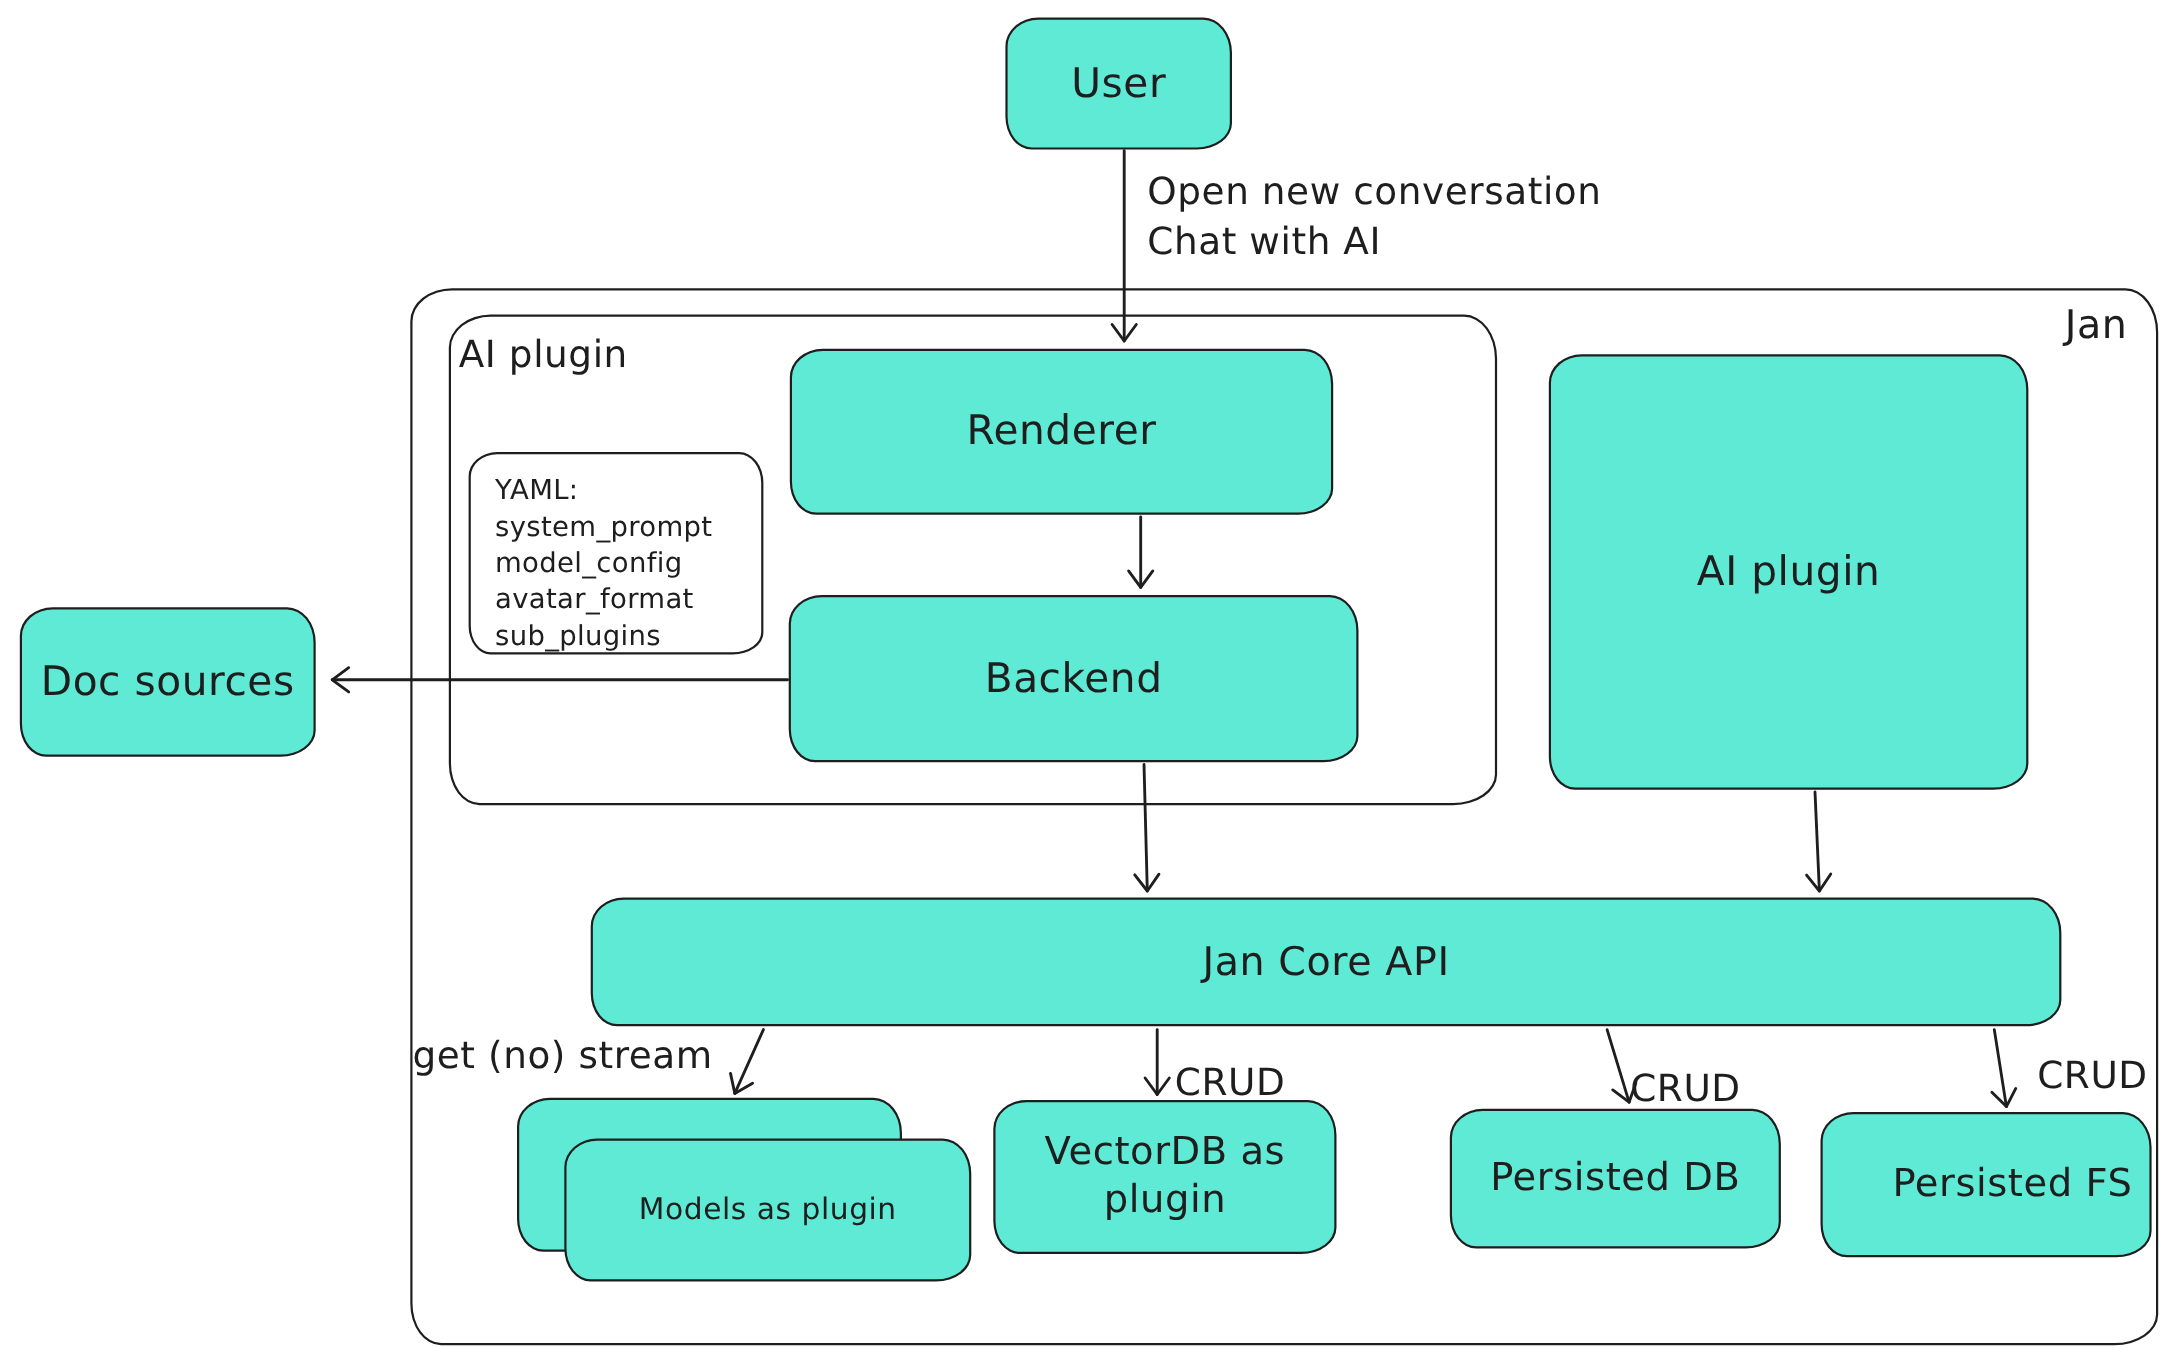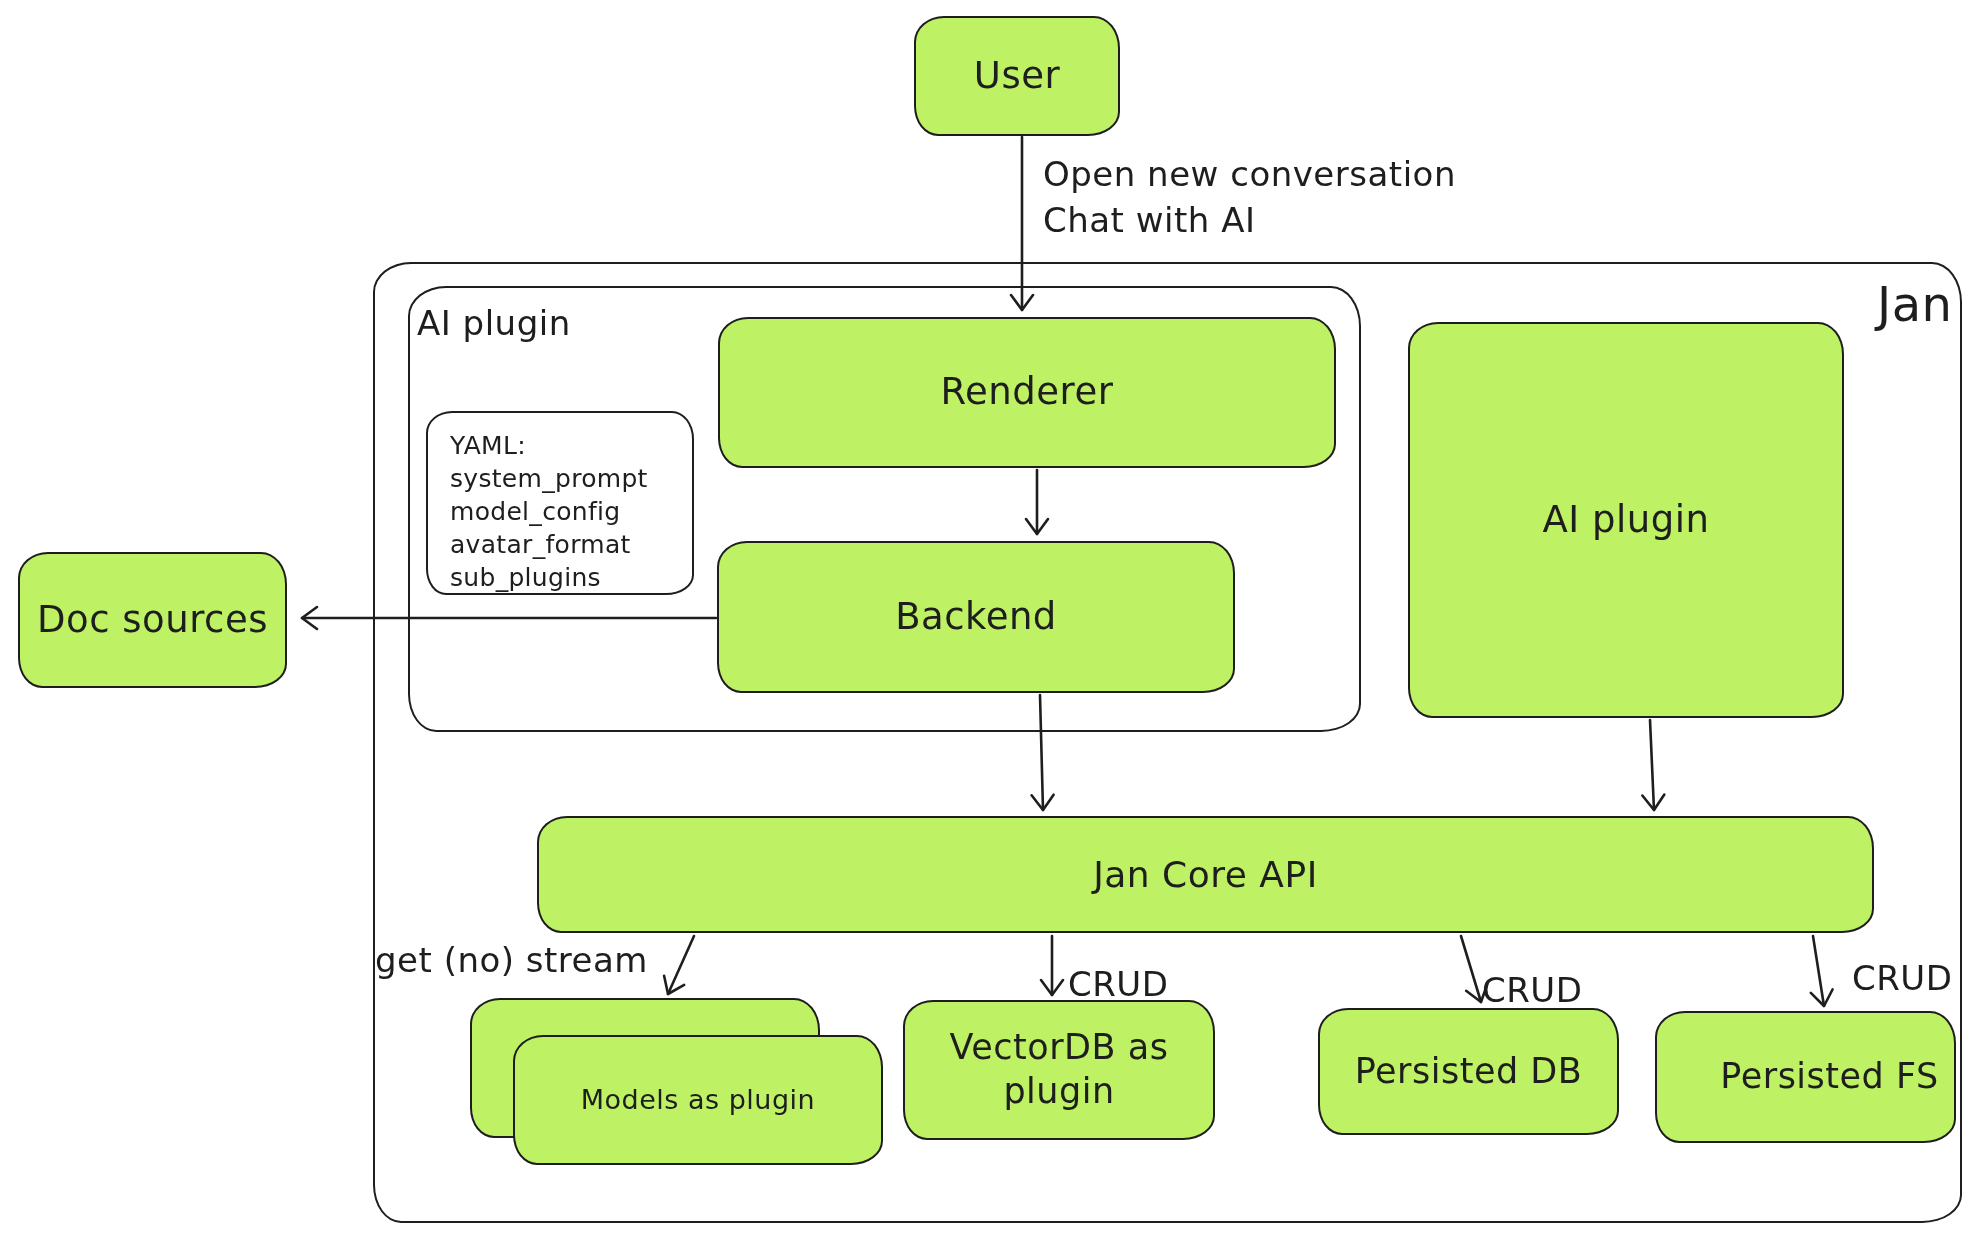--- a/index.html
+++ b/index.html
@@ -3,21 +3,21 @@
 <meta charset="utf-8">
 <style>
   * { margin: 0; padding: 0; box-sizing: border-box; }
   html, body { width: 1981px; height: 1246px; background: #ffffff; overflow: hidden; }
   body { font-family: "DejaVu Sans", sans-serif; color: #1e1e1e; }
   #canvas { position: relative; width: 1981px; height: 1246px; background: #ffffff; }
 
   .node {
     position: absolute;
     border: 2.6px solid #1e1e1e;
-    background: #bef264;
+    background: #5eead4;
     display: flex;
     align-items: center;
     justify-content: center;
     text-align: center;
     border-radius: 30px 26px 32px 24px / 26px 32px 24px 30px;
     font-size: 37px;
     letter-spacing: 0.5px;
     line-height: 1.25;
   }
   .container-node {
@@ -46,35 +46,35 @@
   svg.edges { position: absolute; left: 0; top: 0; width: 1981px; height: 1246px; pointer-events: none; }
   svg.edges path, svg.edges line { stroke: #1e1e1e; stroke-width: 2.6; fill: none; stroke-linecap: round; }
   .pad-wrap { padding: 0 18px; }
 </style>
 </head>
 <body>
 
 <div id="canvas">
 
   <div class="node container-node" style="left:373px; top:262px; width:1589px; height:961px;"></div>
-  <div class="label" style="left:1877px; top:272px; font-size:48px;">Jan</div>
+  <div class="label" style="left:1877px; top:272px; font-size:36px;">Jan</div>
 
   <div class="node container-node" style="left:408px; top:286px; width:953px; height:446px;"></div>
   <div class="label" style="left:417px; top:301px;">AI plugin</div>
 
   <div class="node" style="left:914px; top:16px; width:206px; height:120px;">
     <span>User</span>
   </div>
 
   <div class="label" style="left:1043px; top:152px;">
     <div>Open new conversation</div>
     <div>Chat with AI</div>
   </div>
 
-  <div class="node" style="left:718px; top:317px; width:618px; height:151px;">
+  <div class="node" style="left:718px; top:317px; width:494px; height:151px;">
     <span>Renderer</span>
   </div>
 
   <div class="yaml-box" style="left:426px; top:411px; width:268px; height:184px;">
     <div>YAML:</div>
     <div>system_prompt</div>
     <div>model_config</div>
     <div>avatar_format</div>
     <div>sub_plugins</div>
   </div>

